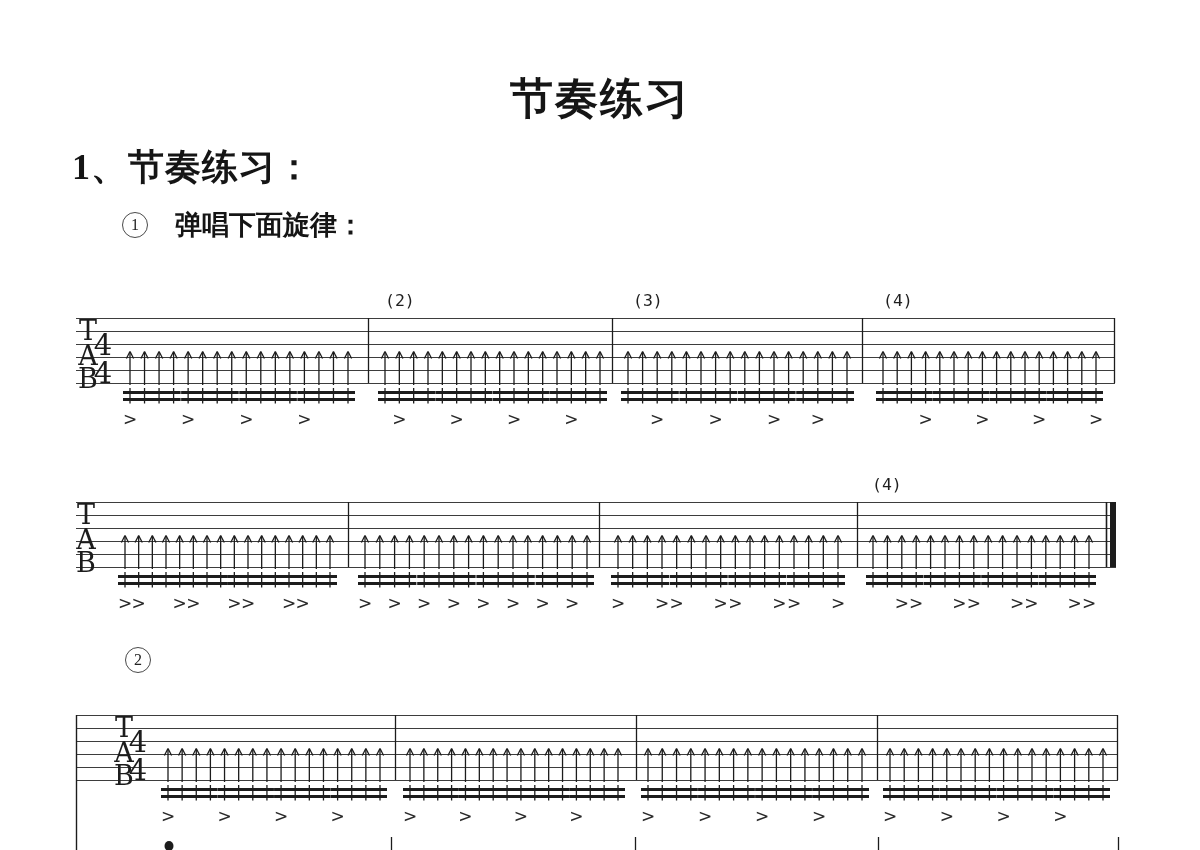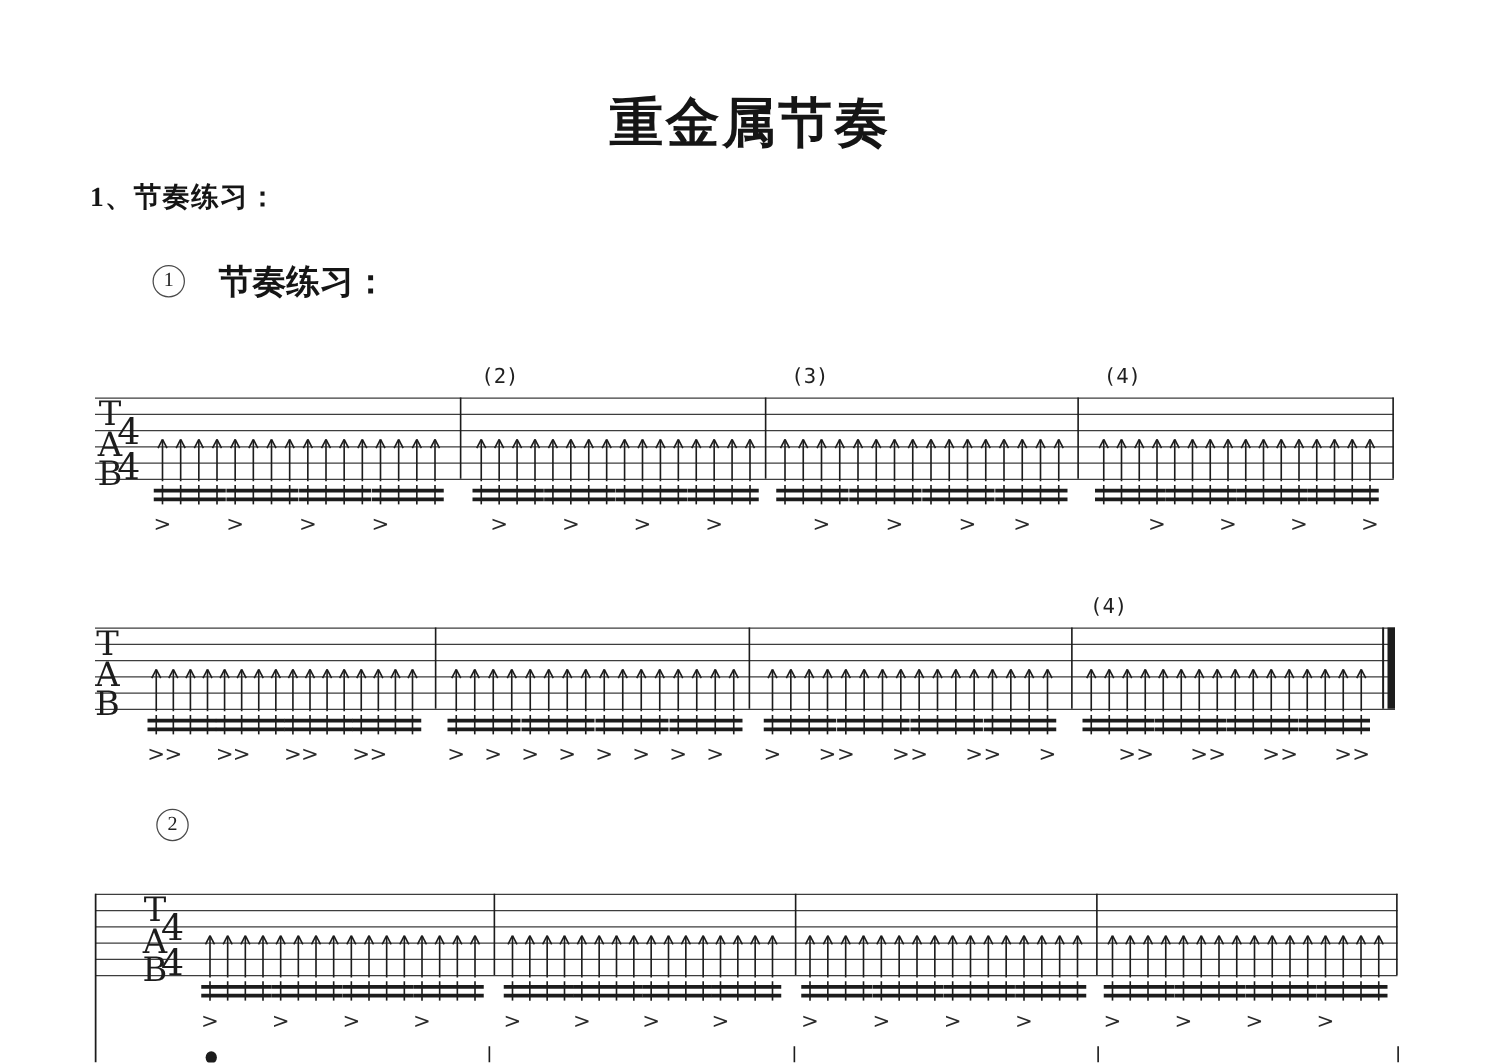--- a/index.html
+++ b/index.html
@@ -7,49 +7,49 @@
     width:1200px;height:850px;position:relative;overflow:hidden;
     background:#ffffff;color:#151515;
     font-family:"Liberation Serif","DejaVu Serif",serif;
   }
   .page-title{
     position:absolute;top:70px;left:0;width:1200px;
     text-align:center;font-size:43px;font-weight:bold;letter-spacing:2px;
   }
   .section-heading{
     position:absolute;left:72px;top:143px;
-    font-size:22px;font-weight:bold;letter-spacing:1px;
+    font-size:36px;font-weight:bold;letter-spacing:1px;
   }
   .list-item{
     position:absolute;display:flex;align-items:center;
   }
   .list-item .circle-num{
     display:inline-flex;align-items:center;justify-content:center;
     width:24px;height:24px;border:1.5px solid #4a4a4a;border-radius:50%;
     font-size:16px;line-height:1;flex:0 0 auto;color:#222;
   }
   .list-item .item-text{
     font-size:27px;font-weight:bold;white-space:nowrap;
   }
   #item-1{left:122px;top:207px;gap:27px;}
   #item-2{left:125px;top:647px;gap:31px;}
   #notation{position:absolute;left:0;top:0;}
 </style>
 </head>
 <body>
 
-<div class="page-title">重金属节奏</div>
+<div class="page-title">节奏练习</div>
 
 <div class="section-heading">1、节奏练习：</div>
 
 <div class="list-item" id="item-1">
   <span class="circle-num">
       <span>1</span>
     </span>
-  <span class="item-text">节奏练习：</span>
+  <span class="item-text">弹唱下面旋律：</span>
 </div>
 
 <div class="list-item" id="item-2">
   <span class="circle-num">
       <span>2</span>
     </span>
 </div>
 
 <svg id="notation" width="1200" height="850">
     <g>

